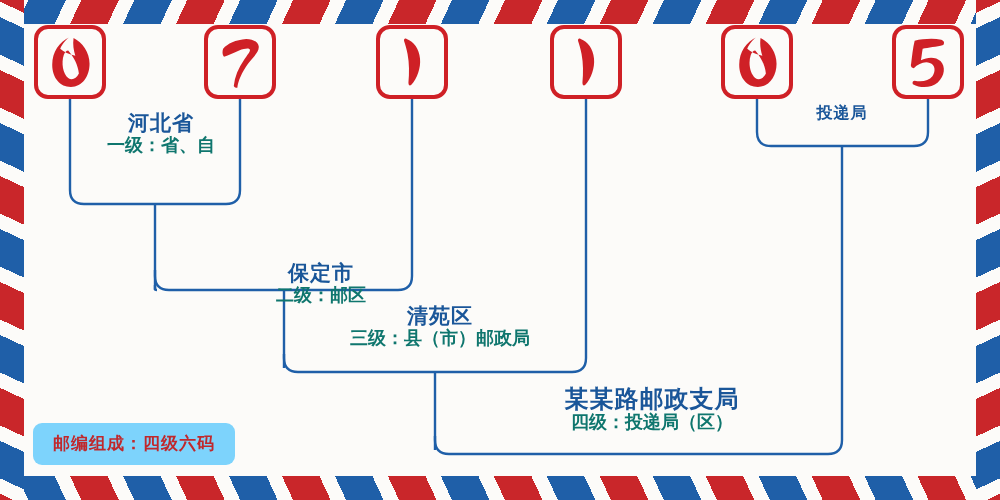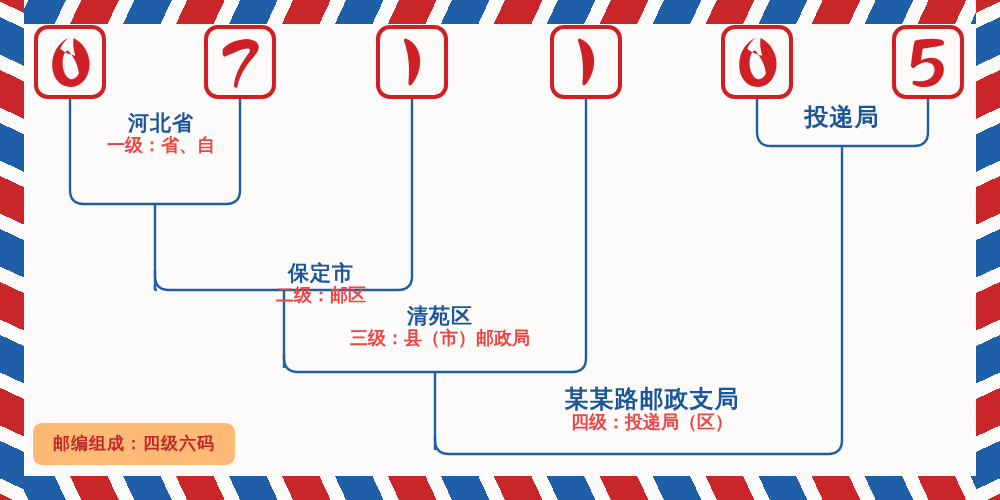--- a/index.html
+++ b/index.html
@@ -64,47 +64,47 @@
 
   
   .lvl{position:absolute;z-index:15;text-align:center;}
   .lvl .title{
     font-family:"Liberation Serif","DejaVu Serif",serif;
     font-weight:bold;color:#1a5699;letter-spacing:1px;
     line-height:1.1;
   }
   .lvl .sub{
     font-family:"Liberation Sans","DejaVu Sans",sans-serif;
-    font-weight:bold;color:#ef4444;line-height:1.22;
+    font-weight:bold;color:#0f766e;line-height:1.22;
   }
 
   #lvl1{left:76px;top:112px;width:170px;}
   #lvl1 .title{font-size:21px;}
   #lvl1 .sub{font-size:18px;}
 
   #lvl2{left:196px;top:222px;width:250px;}
   #lvl2 .title{font-size:21px;margin-top:40px;}
   #lvl2 .sub{font-size:18px;}
 
   #lvl3{left:280px;top:305px;width:320px;}
   #lvl3 .title{font-size:21px;}
   #lvl3 .sub{font-size:18px;}
 
   #lvl4{left:452px;top:386px;width:400px;}
   #lvl4 .title{font-size:24px;}
   #lvl4 .sub{font-size:18px;}
 
   #lvl5{left:742px;top:104px;width:200px;}
-  #lvl5 .title{font-size:24px;}
+  #lvl5 .title{font-size:16px;}
 
   
   #badge{
     position:absolute;left:33px;top:423px;z-index:15;
     padding:9px 20px 10px 20px;border-radius:9px;
-    background:#fdba74;
+    background:#7dd3fc;
     font-family:"Liberation Serif","DejaVu Serif",serif;
     font-weight:bold;font-size:17px;color:#c0282c;
     letter-spacing:1px;white-space:nowrap;
   }
 </style>
 </head>
 <body>
 
 <div id="stage">
 

